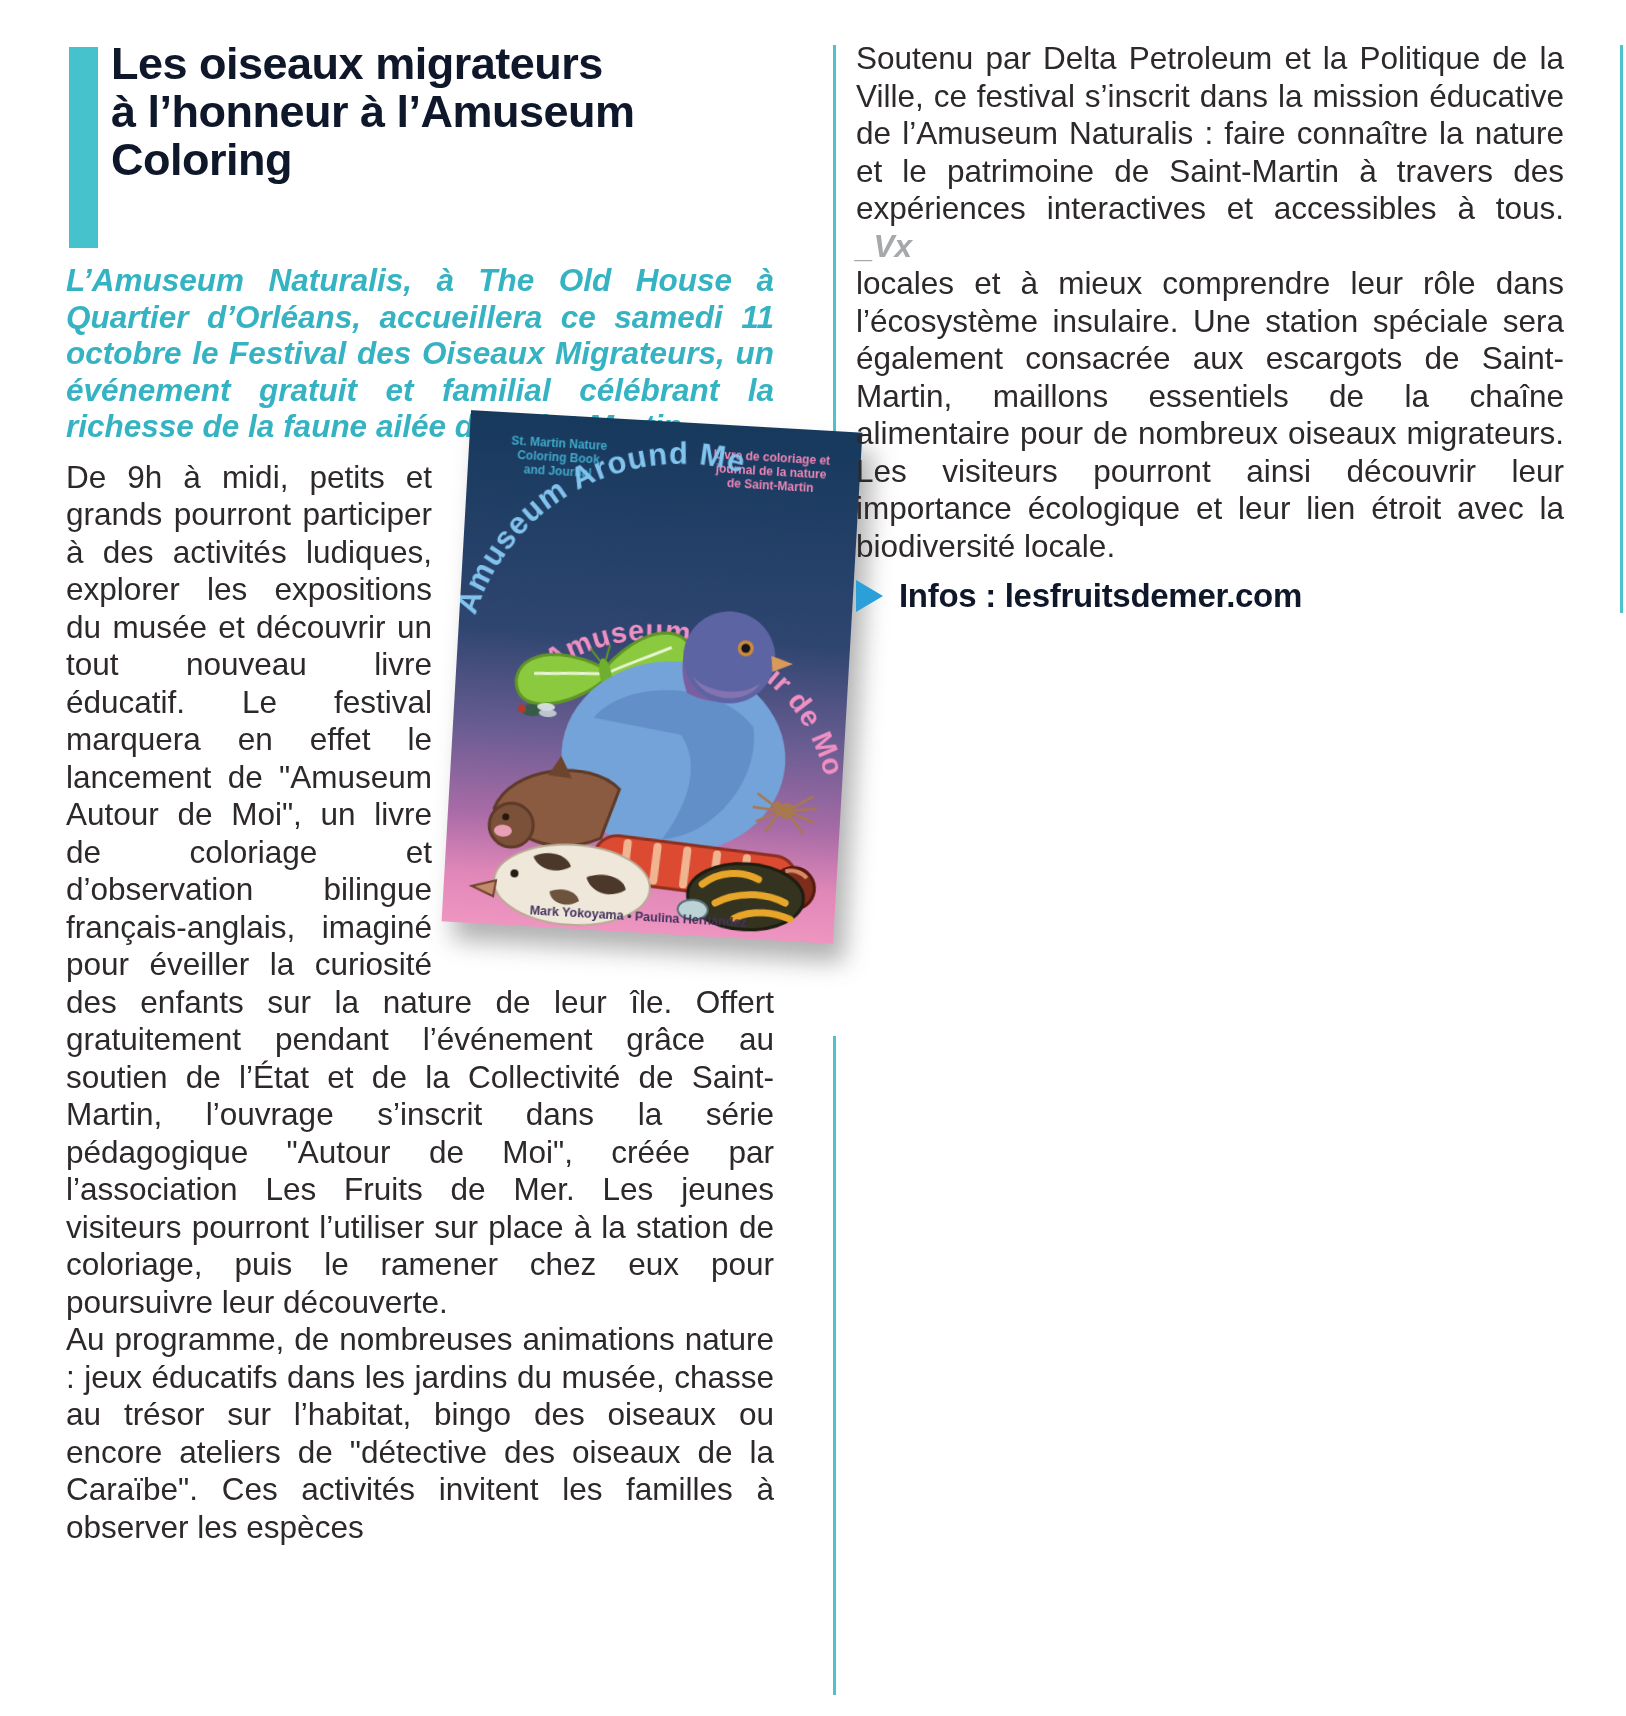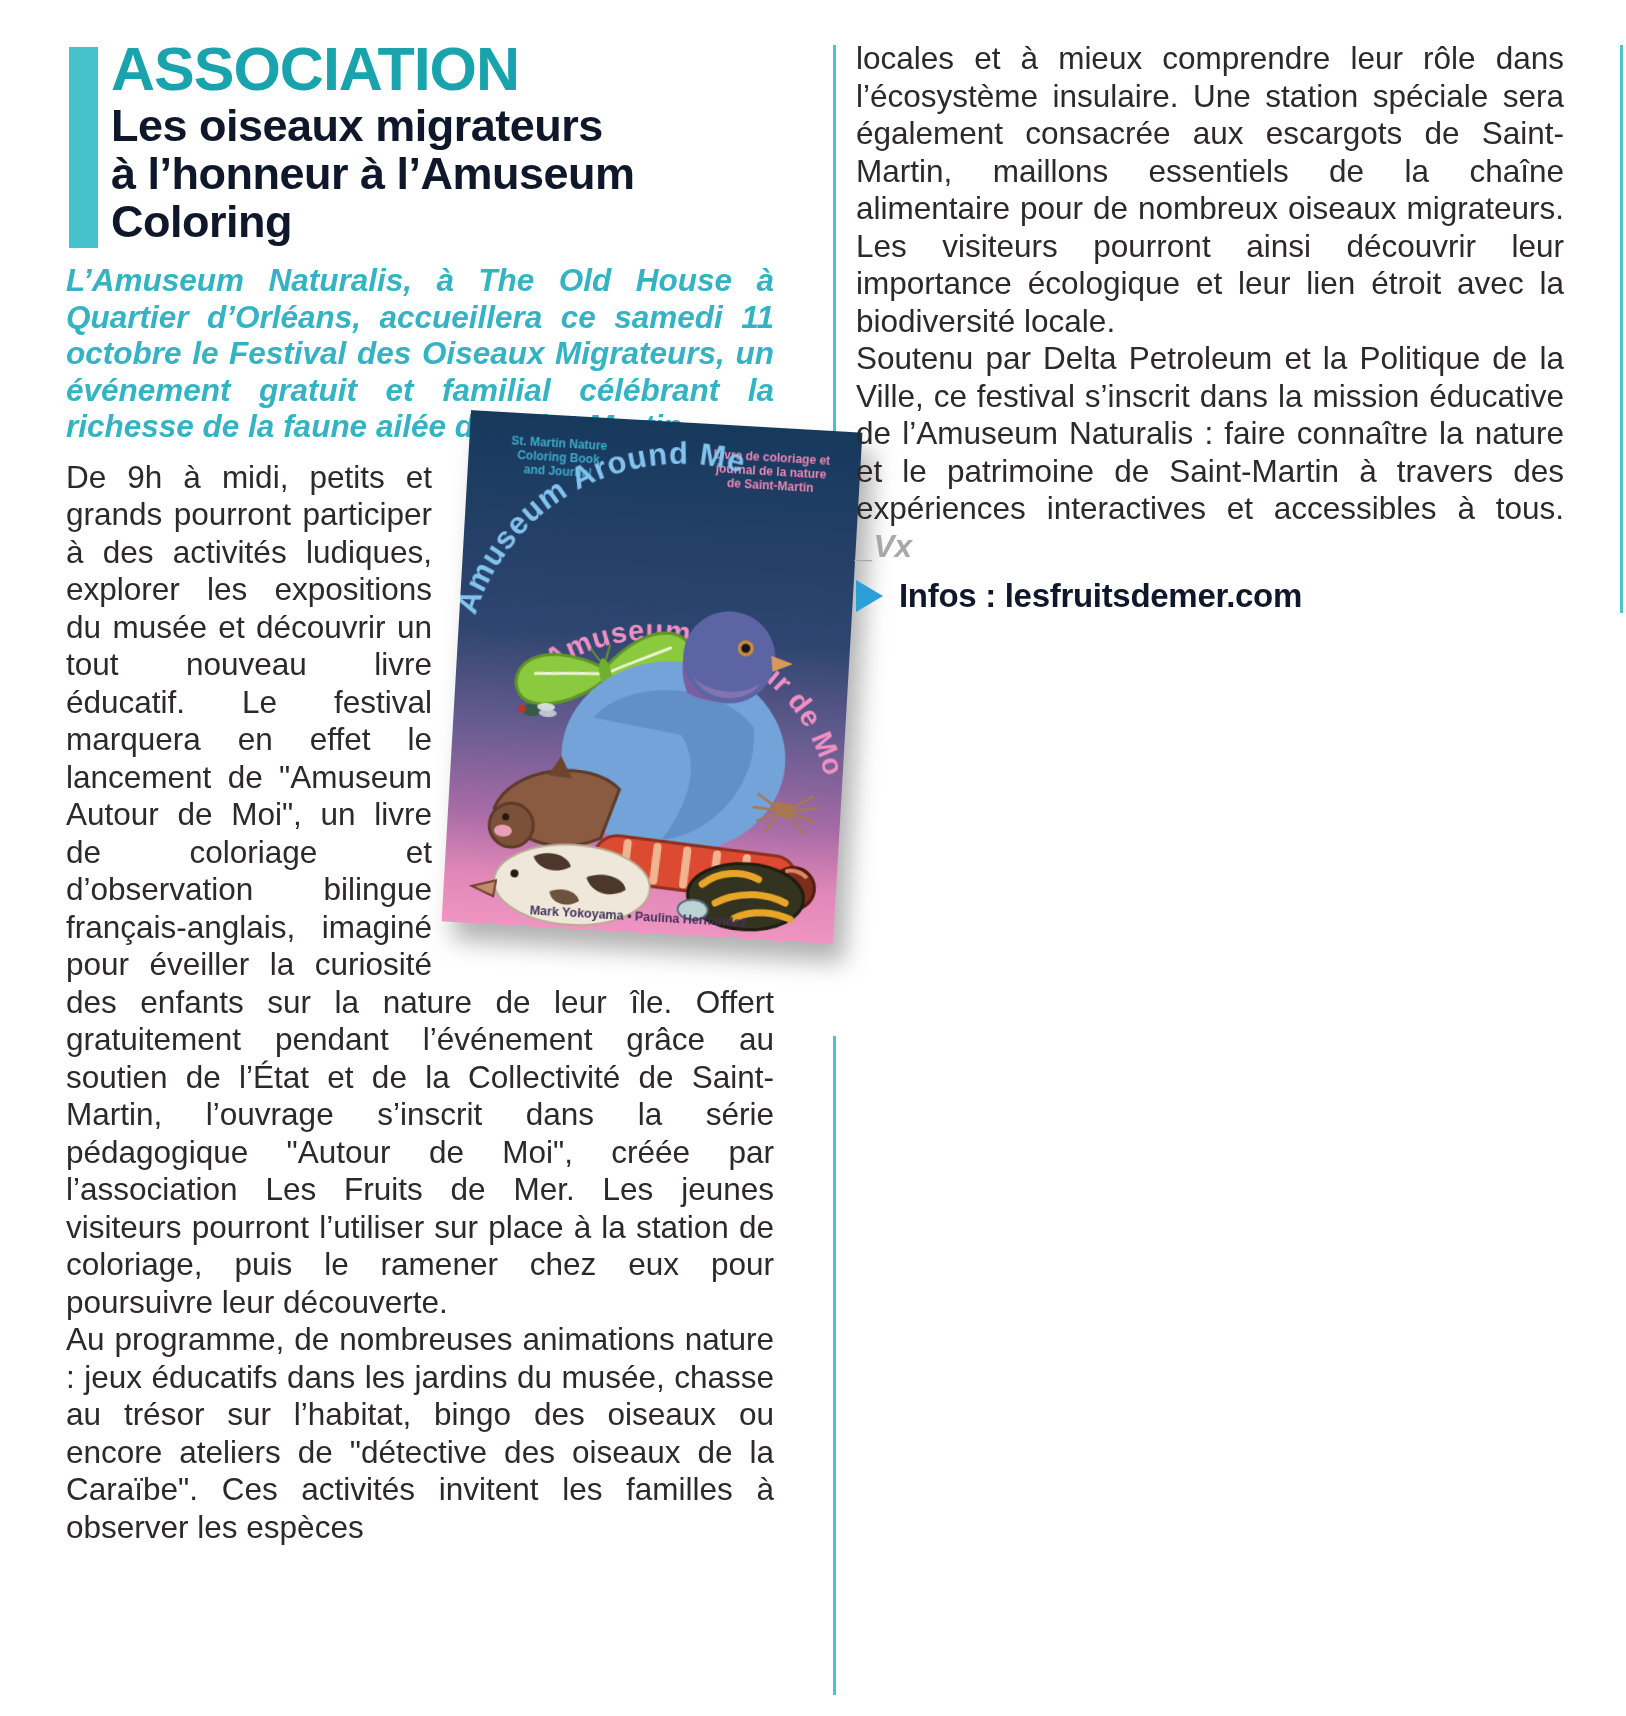--- a/index.html
+++ b/index.html
@@ -40,21 +40,20 @@
   .infos-label{font-weight:700;font-size:33px;letter-spacing:-0.3px;color:#0f172a;}
 </style>
 </head>
 <body>
 
 <div class="page">
 
   <div class="accent-bar"></div>
 
   <header class="article-header">
-    <h1 class="kicker">ASSOCIATION</h1>
     <h2 class="headline">
       <span>Les oiseaux migrateurs</span><br>
       <span>à l’honneur à l’Amuseum</span><br>
       <span>Coloring</span>
     </h2>
   </header>
 
   <div class="rule rule-top"></div>
   <div class="rule rule-bottom"></div>
   <div class="rule rule-right"></div>
@@ -173,22 +172,22 @@
           </svg>
         </div>
       </figure>
 
       <p>De 9h à midi, petits et grands pourront participer à des activités ludiques, explorer les expositions du musée et découvrir un tout nouveau livre éducatif. Le festival marquera en effet le lancement de "Amuseum Autour de Moi", un livre de coloriage et d’observation bilingue français-anglais, imaginé pour éveiller la curiosité des enfants sur la nature de leur île. Offert gratuitement pendant l’événement grâce au soutien de l’État et de la Collectivité de Saint-Martin, l’ouvrage s’inscrit dans la série pédagogique "Autour de Moi", créée par l’association Les Fruits de Mer. Les jeunes visiteurs pourront l’utiliser sur place à la station de coloriage, puis le ramener chez eux pour poursuivre leur découverte.</p>
       <p>Au programme, de nombreuses animations nature : jeux éducatifs dans les jardins du musée, chasse au trésor sur l’habitat, bingo des oiseaux ou encore ateliers de "détective des oiseaux de la Caraïbe". Ces activités invitent les familles à observer les espèces</p>
     </div>
   </section>
 
   <section class="col-right bodytext">
+    <p><span>Soutenu par Delta Petroleum et la Politique de la Ville, ce festival s’inscrit dans la mission éducative de l’Amuseum Naturalis : faire connaître la nature et le patrimoine de Saint-Martin à travers des expériences interactives et accessibles à tous.</span> <span class="sig">_Vx</span></p>
     <p>locales et à mieux comprendre leur rôle dans l’écosystème insulaire. Une station spéciale sera également consacrée aux escargots de Saint-Martin, maillons essentiels de la chaîne alimentaire pour de nombreux oiseaux migrateurs. Les visiteurs pourront ainsi découvrir leur importance écologique et leur lien étroit avec la biodiversité locale.</p>
-    <p><span>Soutenu par Delta Petroleum et la Politique de la Ville, ce festival s’inscrit dans la mission éducative de l’Amuseum Naturalis : faire connaître la nature et le patrimoine de Saint-Martin à travers des expériences interactives et accessibles à tous.</span> <span class="sig">_Vx</span></p>
 
     <div class="infos-row">
       <span class="tri"></span>
       <span class="infos-label">Infos : lesfruitsdemer.com</span>
     </div>
   </section>
 
 </div>
 
 </body></html>

